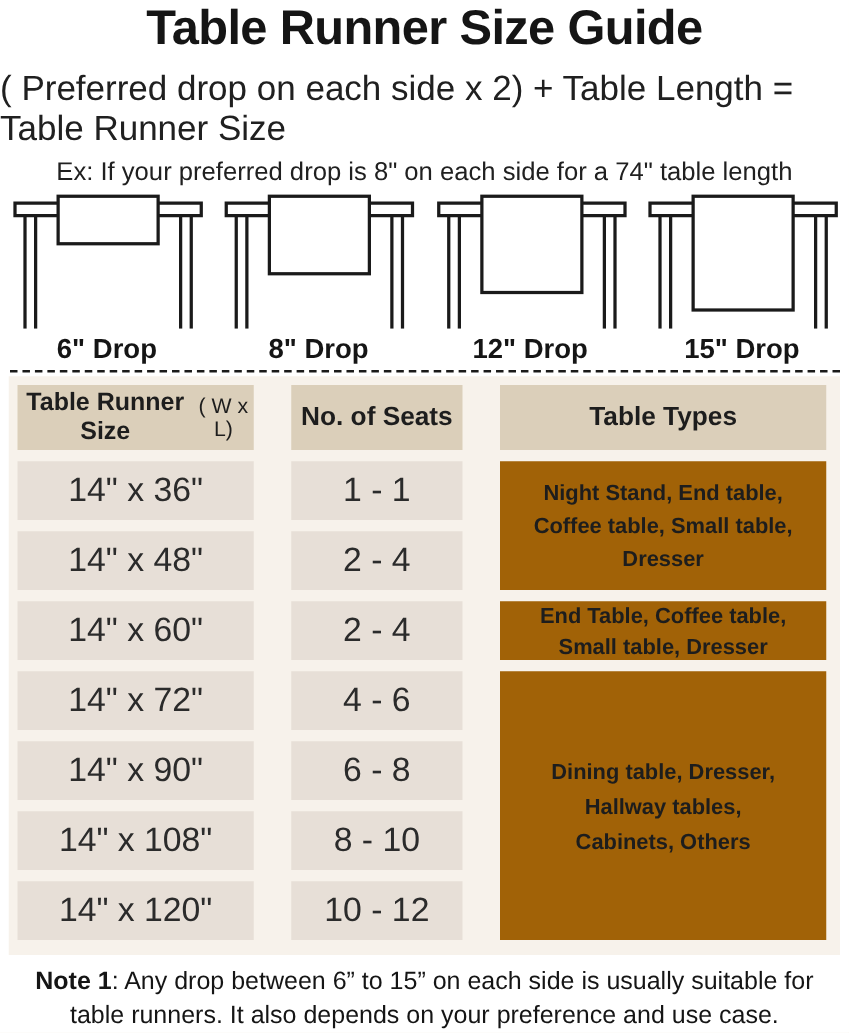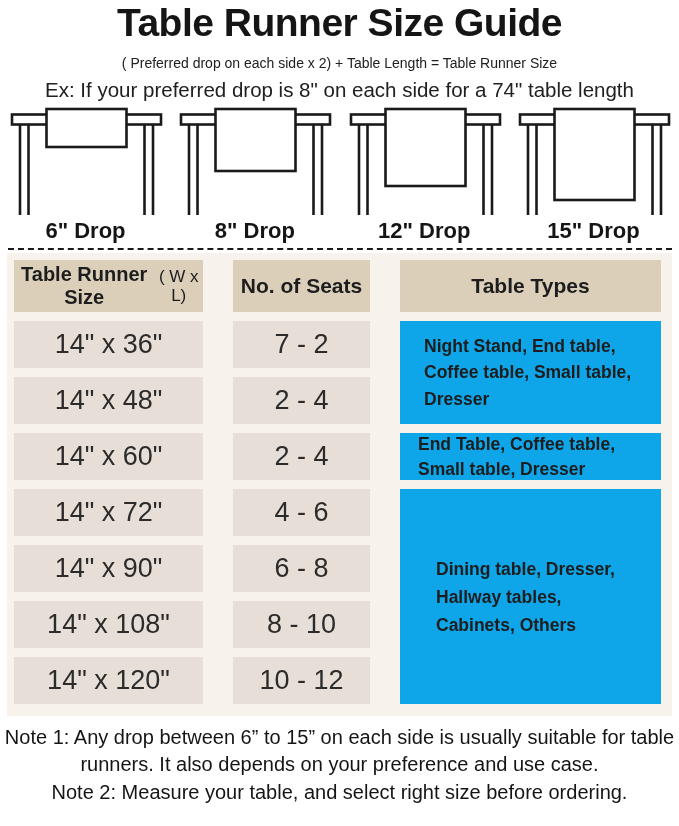--- a/index.html
+++ b/index.html
@@ -16,22 +16,22 @@
   .title {
     text-align: center;
     font-size: 39px;
     font-weight: 700;
     letter-spacing: -0.5px;
     line-height: 1.08;
     padding-top: 2px;
     color: #151515;
   }
   .formula {
-    text-align: center;
-    font-size: 14px;
+    text-align: left;
+    font-size: 28px;
     margin-top: 11px;
     color: #202020;
   }
   .example-1 {
     text-align: center;
     font-size: 20.5px;
     margin-top: 7px;
     color: #202020;
   }
   .example-2 {
@@ -94,45 +94,45 @@
   .td {
     background: #e7dfd7;
     display: flex;
     align-items: center;
     justify-content: center;
     font-size: 27px;
     font-weight: 400;
     color: #2b2b2b;
   }
   .type-cell {
-    background: #0ea5e9;
+    background: #a16207;
     display: flex;
     align-items: center;
     justify-content: center;
-    text-align: left;
+    text-align: center;
     font-size: 17.5px;
     font-weight: 700;
     line-height: 1.5;
     color: #1d1d1d;
   }
   .type-g1 { grid-column: 3; grid-row: 2 / 4; padding: 0 24px; }
   .type-g2 { grid-column: 3; grid-row: 4 / 5; padding: 0 18px; line-height: 1.4; }
   .type-g3 { grid-column: 3; grid-row: 5 / 9; padding: 0 36px; line-height: 1.6; }
 
   
   .notes {
     margin-top: 8px;
     text-align: center;
     font-size: 20px;
     line-height: 1.33;
     color: #151515;
     padding: 0 4px;
   }
   .notes p { margin-top: 2px; }
-  .note-label { font-weight: 400; }
+  .note-label { font-weight: 700; }
 </style>
 </head>
 <body>
 
 <div class="page">
 
   <h1 class="title">Table Runner Size Guide</h1>
 
   <div class="formula">( Preferred drop on each side x 2) + Table Length = Table Runner Size</div>
   <div class="example-1">Ex: If your preferred drop is 8" on each side for a 74" table length</div>
@@ -195,21 +195,21 @@
     <div class="grid">
 
       <div class="th">
         <span class="h-main">Table Runner Size</span>
         <span class="h-sub">( W x L)</span>
       </div>
       <div class="th single">No. of Seats</div>
       <div class="th single">Table Types</div>
 
       <div class="td">14" x 36"</div>
-      <div class="td">7 - 2</div>
+      <div class="td">1 - 1</div>
       <div class="type-cell type-g1">Night Stand, End table, Coffee table, Small table, Dresser</div>
 
       <div class="td">14" x 48"</div>
       <div class="td">2 - 4</div>
 
       <div class="td">14" x 60"</div>
       <div class="td">2 - 4</div>
       <div class="type-cell type-g2">End Table, Coffee table, Small table, Dresser</div>
 
       <div class="td">14" x 72"</div>

